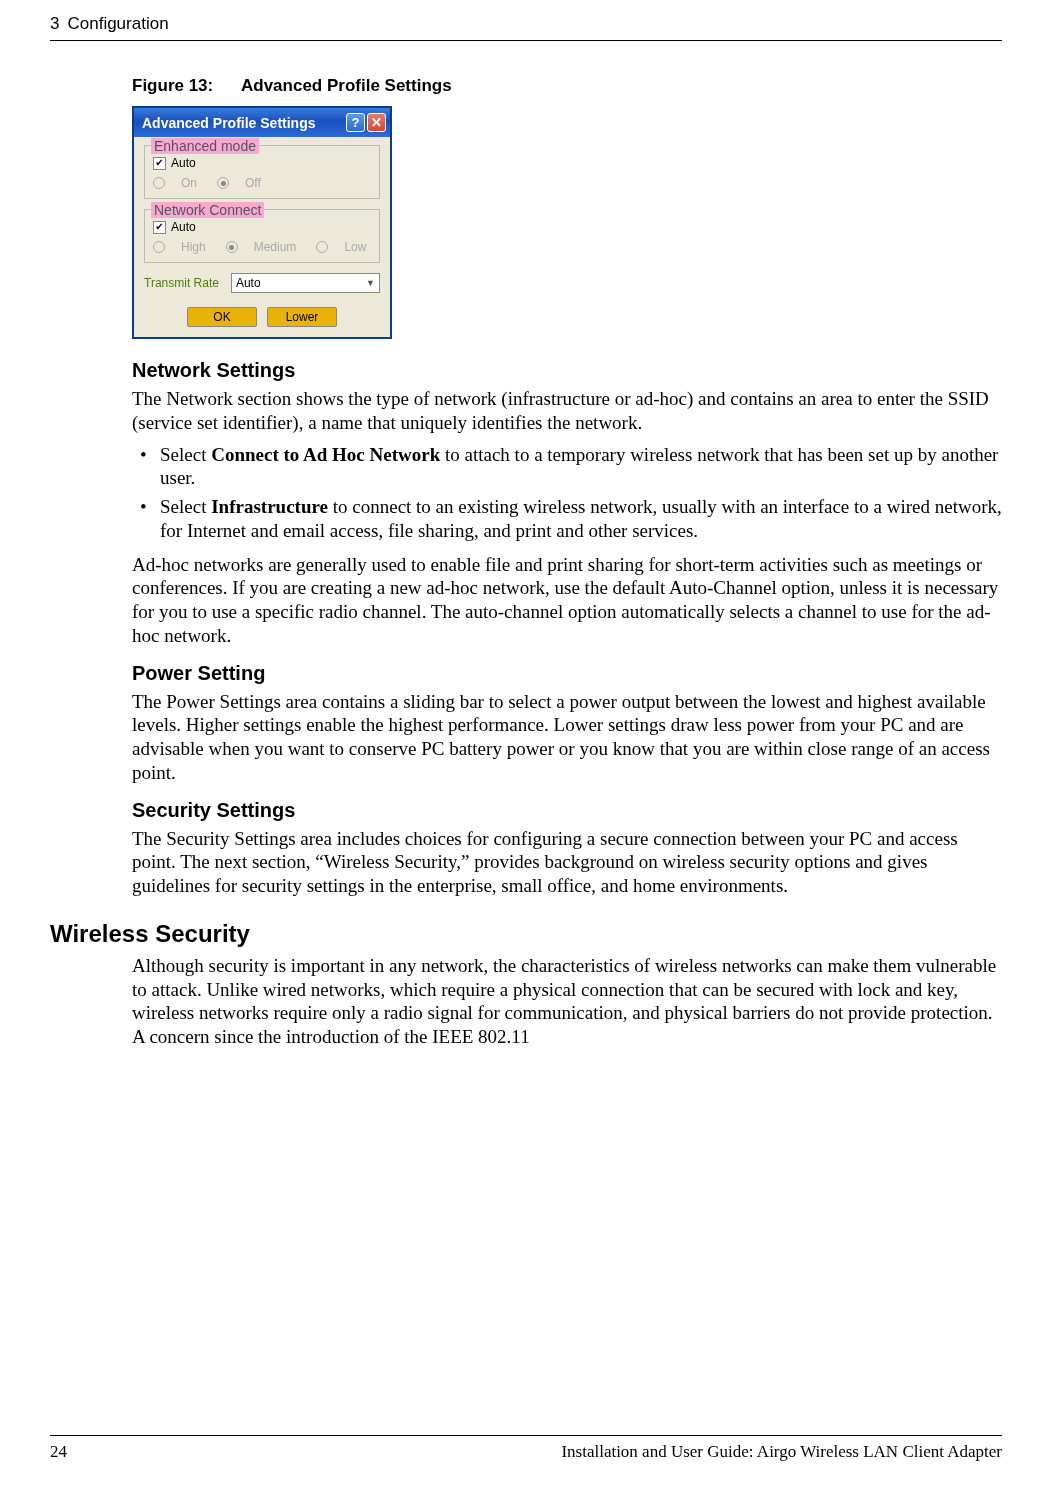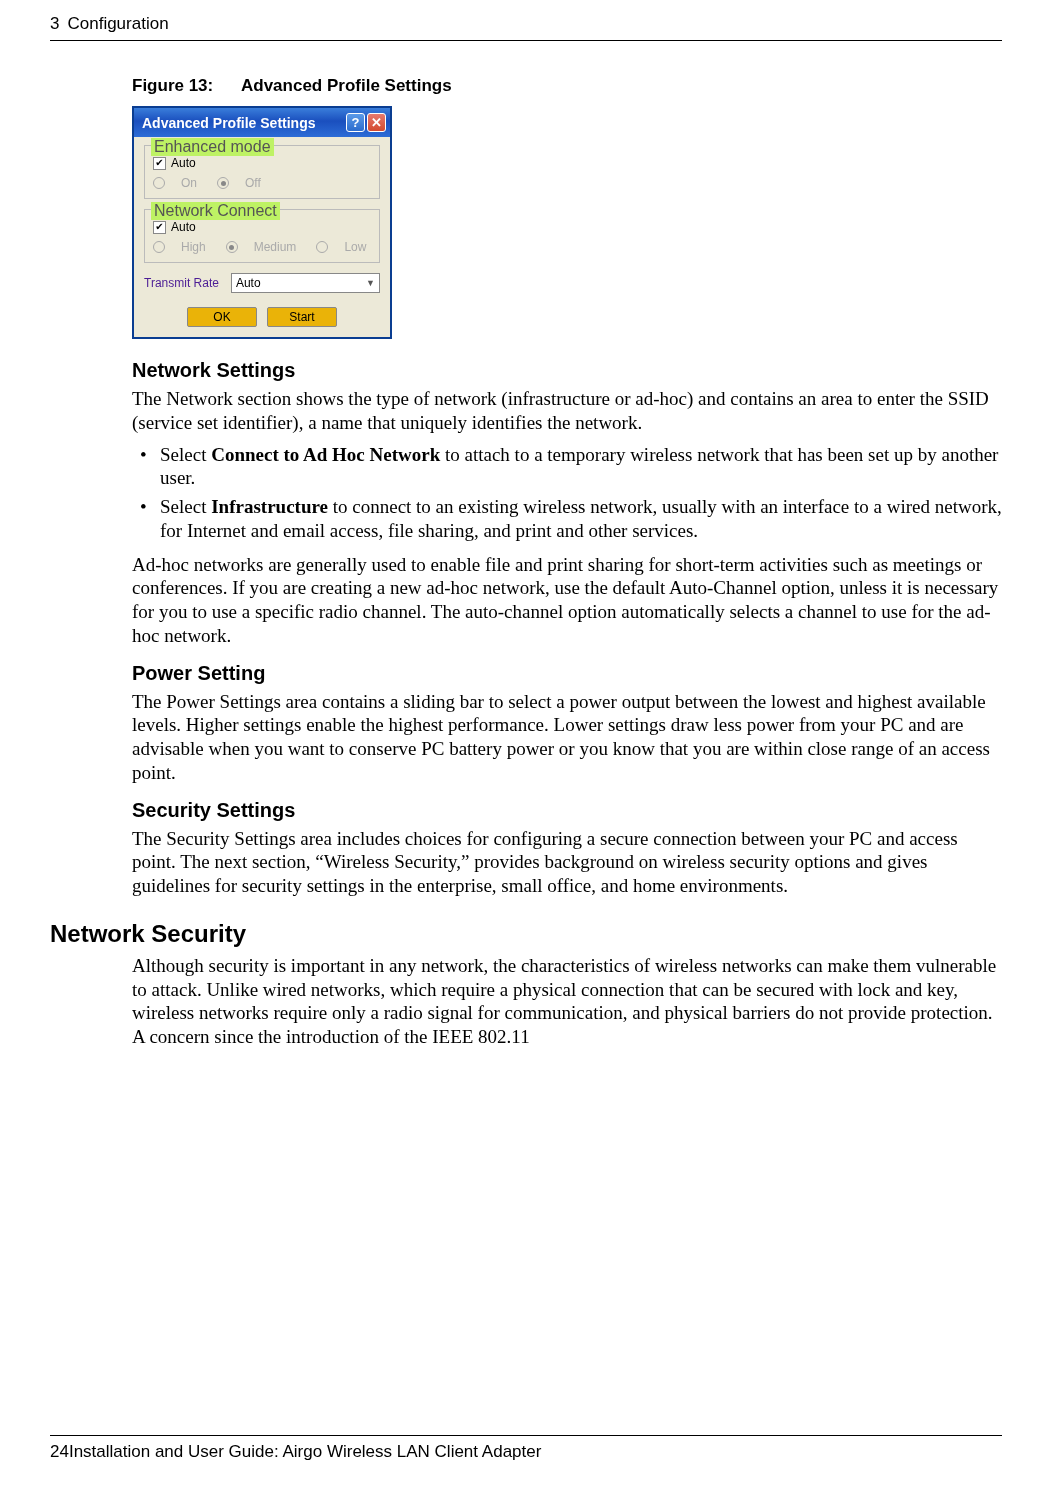--- a/index.html
+++ b/index.html
@@ -80,24 +80,24 @@
     .fieldset {
       border: 1px solid #bbb;
       padding: 6px 8px 8px 8px;
       margin-bottom: 10px;
       position: relative;
     }
     .fieldset-legend {
       position: absolute;
       top: -8px;
       left: 6px;
-      background: #bef264;
+      background: #f9a8d4;
       padding: 0 3px;
       color: #555;
-      font-size: 16px;
+      font-size: 14px;
     }
     .checkbox-row {
       display: flex;
       align-items: center;
       gap: 5px;
       margin: 4px 0 6px 0;
     }
     .checkbox {
       width: 13px;
       height: 13px;
@@ -135,21 +135,21 @@
       background: #888;
     }
     .transmit-row {
       display: flex;
       align-items: center;
       gap: 12px;
       margin-top: 4px;
       margin-bottom: 14px;
     }
     .transmit-label {
-      color: #4c1d95;
+      color: #4d7c0f;
       font-size: 12px;
       min-width: 72px;
     }
     .dropdown {
       flex: 1;
       background: #fff;
       border: 1px solid #888;
       padding: 2px 4px;
       display: flex;
       justify-content: space-between;
@@ -212,21 +212,22 @@
       font-size: 19px;
     }
     .footer-row {
       position: absolute;
       bottom: 30px;
       left: 50px;
       right: 50px;
       border-top: 1px solid #000;
       padding-top: 6px;
       display: flex;
-      font-family: Liberation Sans, sans-serif;
+      justify-content: space-between;
+      font-family: Liberation Serif, serif;
       font-size: 17px;
     }
     .bold {
       font-weight: bold;
     }
   </style>
 </head>
 <body>
 
 <div class="header-row">
@@ -299,21 +300,21 @@
       <div class="transmit-row">
         <span class="transmit-label">Transmit Rate</span>
         <div class="dropdown">
           <span>Auto</span>
           <span class="dropdown-arrow">▼</span>
         </div>
       </div>
 
       <div class="dialog-buttons">
         <div class="dialog-btn">OK</div>
-        <div class="dialog-btn">Start</div>
+        <div class="dialog-btn">Lower</div>
       </div>
 
     </div>
   </div>
 
   <h3 class="sub">Network Settings</h3>
   <p class="body-text">The Network section shows the type of network (infrastructure or ad-hoc) and contains an area to enter the SSID (service set identifier), a name that uniquely identifies the network.</p>
 
   <ul class="bullets">
     <li>
@@ -325,21 +326,21 @@
   </ul>
 
   <p class="body-text">Ad-hoc networks are generally used to enable file and print sharing for short-term activities such as meetings or conferences. If you are creating a new ad-hoc network, use the default Auto-Channel option, unless it is necessary for you to use a specific radio channel. The auto-channel option automatically selects a channel to use for the ad-hoc network.</p>
 
   <h3 class="sub">Power Setting</h3>
   <p class="body-text">The Power Settings area contains a sliding bar to select a power output between the lowest and highest available levels. Higher settings enable the highest performance. Lower settings draw less power from your PC and are advisable when you want to conserve PC battery power or you know that you are within close range of an access point.</p>
 
   <h3 class="sub">Security Settings</h3>
   <p class="body-text">The Security Settings area includes choices for configuring a secure connection between your PC and access point. The next section, “Wireless Security,” provides background on wireless security options and gives guidelines for security settings in the enterprise, small office, and home environments.</p>
 
-  <h2 class="section">Network Security</h2>
+  <h2 class="section">Wireless Security</h2>
   <p class="body-text">Although security is important in any network, the characteristics of wireless networks can make them vulnerable to attack. Unlike wired networks, which require a physical connection that can be secured with lock and key, wireless networks require only a radio signal for communication, and physical barriers do not provide protection. A concern since the introduction of the IEEE 802.11</p>
 
 </div>
 
 <div class="footer-row">
   <span>24</span>
   <span>Installation and User Guide: Airgo Wireless LAN Client Adapter</span>
 </div>
 
 </body></html>

